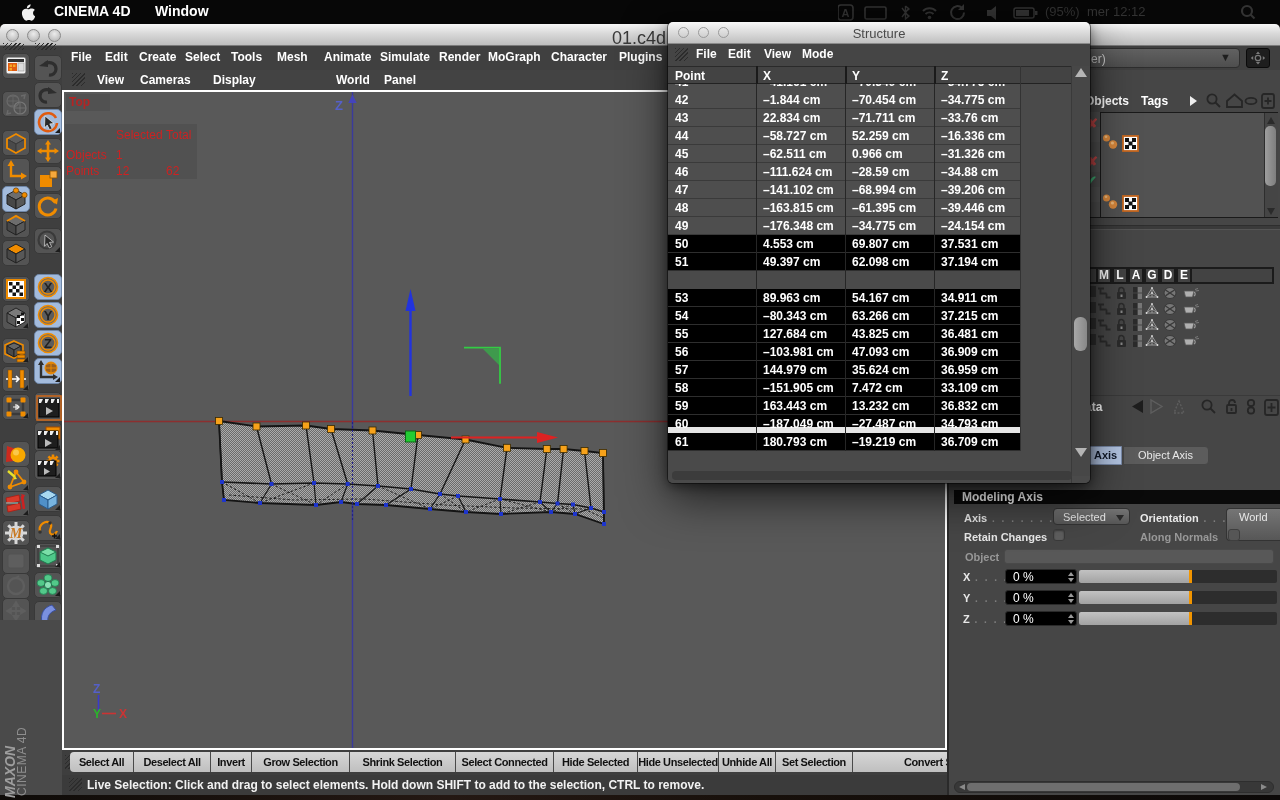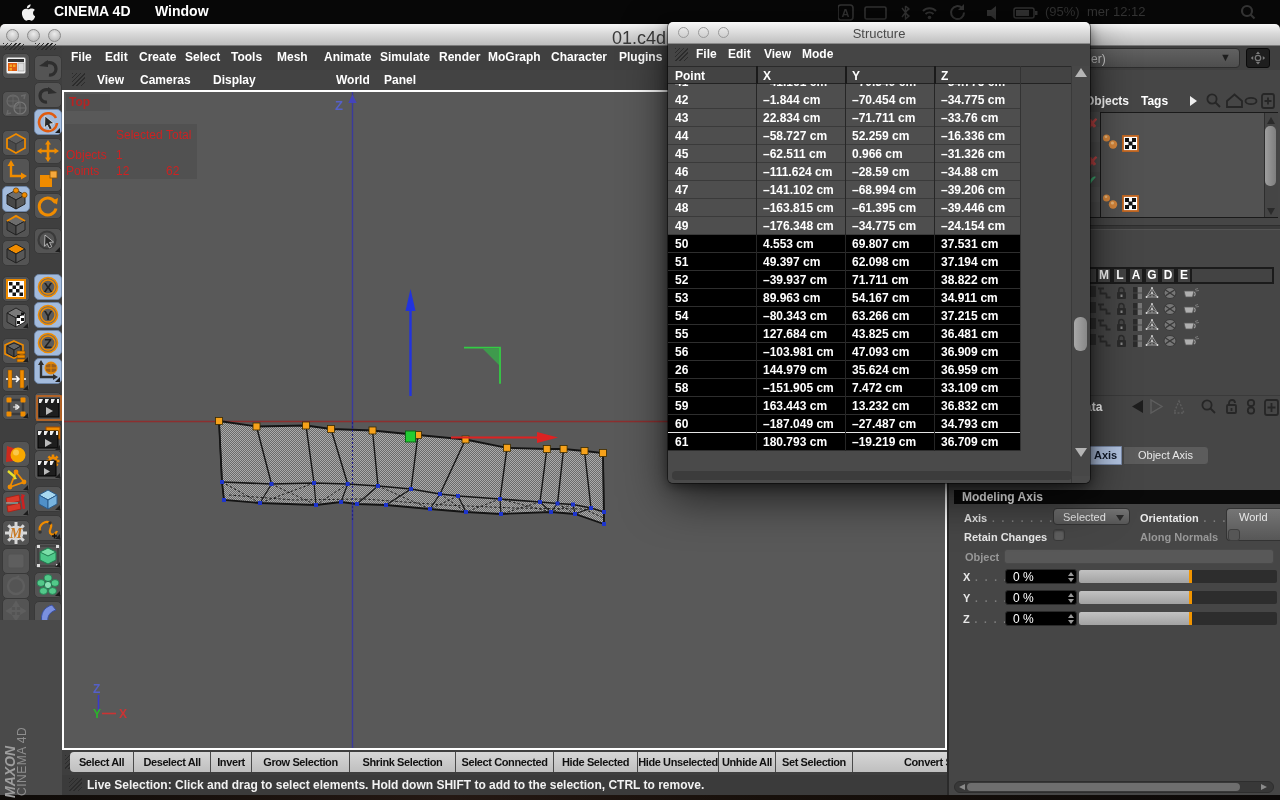--- a/index.html
+++ b/index.html
@@ -1036,26 +1036,20 @@
         <span class="cell" style="left:95px;top:2px;">4.553 cm</span>
         <span class="cell" style="left:184px;top:2px;">69.807 cm</span>
         <span class="cell" style="left:273px;top:2px;">37.531 cm</span>
       </div>
     <div class="abs" style="left:0;top:231px;width:352px;height:18px;background:#000;border-bottom:1px solid #2e2e2e;">
         <span class="cell" style="left:7px;top:2px;">51</span>
         <span class="cell" style="left:95px;top:2px;">49.397 cm</span>
         <span class="cell" style="left:184px;top:2px;">62.098 cm</span>
         <span class="cell" style="left:273px;top:2px;">37.194 cm</span>
       </div>
-    <div class="abs" style="left:0;top:249px;width:352px;height:18px;background:#000;border-bottom:1px solid #2e2e2e;">
-        <span class="cell" style="left:7px;top:2px;">52</span>
-        <span class="cell" style="left:95px;top:2px;">–39.937 cm</span>
-        <span class="cell" style="left:184px;top:2px;">71.711 cm</span>
-        <span class="cell" style="left:273px;top:2px;">38.822 cm</span>
-      </div>
     <div class="abs" style="left:0;top:267px;width:352px;height:18px;background:#000;border-bottom:1px solid #2e2e2e;">
         <span class="cell" style="left:7px;top:2px;">53</span>
         <span class="cell" style="left:95px;top:2px;">89.963 cm</span>
         <span class="cell" style="left:184px;top:2px;">54.167 cm</span>
         <span class="cell" style="left:273px;top:2px;">34.911 cm</span>
       </div>
     <div class="abs" style="left:0;top:285px;width:352px;height:18px;background:#000;border-bottom:1px solid #2e2e2e;">
         <span class="cell" style="left:7px;top:2px;">54</span>
         <span class="cell" style="left:95px;top:2px;">–80.343 cm</span>
         <span class="cell" style="left:184px;top:2px;">63.266 cm</span>
@@ -1067,38 +1061,38 @@
         <span class="cell" style="left:184px;top:2px;">43.825 cm</span>
         <span class="cell" style="left:273px;top:2px;">36.481 cm</span>
       </div>
     <div class="abs" style="left:0;top:321px;width:352px;height:18px;background:#000;border-bottom:1px solid #2e2e2e;">
         <span class="cell" style="left:7px;top:2px;">56</span>
         <span class="cell" style="left:95px;top:2px;">–103.981 cm</span>
         <span class="cell" style="left:184px;top:2px;">47.093 cm</span>
         <span class="cell" style="left:273px;top:2px;">36.909 cm</span>
       </div>
     <div class="abs" style="left:0;top:339px;width:352px;height:18px;background:#000;border-bottom:1px solid #2e2e2e;">
-        <span class="cell" style="left:7px;top:2px;">26</span>
+        <span class="cell" style="left:7px;top:2px;">57</span>
         <span class="cell" style="left:95px;top:2px;">144.979 cm</span>
         <span class="cell" style="left:184px;top:2px;">35.624 cm</span>
         <span class="cell" style="left:273px;top:2px;">36.959 cm</span>
       </div>
     <div class="abs" style="left:0;top:357px;width:352px;height:18px;background:#000;border-bottom:1px solid #2e2e2e;">
         <span class="cell" style="left:7px;top:2px;">58</span>
         <span class="cell" style="left:95px;top:2px;">–151.905 cm</span>
         <span class="cell" style="left:184px;top:2px;">7.472 cm</span>
         <span class="cell" style="left:273px;top:2px;">33.109 cm</span>
       </div>
     <div class="abs" style="left:0;top:375px;width:352px;height:18px;background:#000;border-bottom:1px solid #2e2e2e;">
         <span class="cell" style="left:7px;top:2px;">59</span>
         <span class="cell" style="left:95px;top:2px;">163.443 cm</span>
         <span class="cell" style="left:184px;top:2px;">13.232 cm</span>
         <span class="cell" style="left:273px;top:2px;">36.832 cm</span>
       </div>
-    <div class="abs" style="left:0;top:393px;width:352px;height:18px;background:#000;border-bottom:1px solid #e5e5e5;">
+    <div class="abs" style="left:0;top:393px;width:352px;height:18px;background:#000;border-bottom:6px solid #e5e5e5;">
         <span class="cell" style="left:7px;top:2px;">60</span>
         <span class="cell" style="left:95px;top:2px;">–187.049 cm</span>
         <span class="cell" style="left:184px;top:2px;">–27.487 cm</span>
         <span class="cell" style="left:273px;top:2px;">34.793 cm</span>
       </div>
     <div class="abs" style="left:0;top:411px;width:352px;height:18px;background:#000;border-bottom:1px solid #2e2e2e;">
         <span class="cell" style="left:7px;top:2px;">61</span>
         <span class="cell" style="left:95px;top:2px;">180.793 cm</span>
         <span class="cell" style="left:184px;top:2px;">–19.219 cm</span>
         <span class="cell" style="left:273px;top:2px;">36.709 cm</span>

